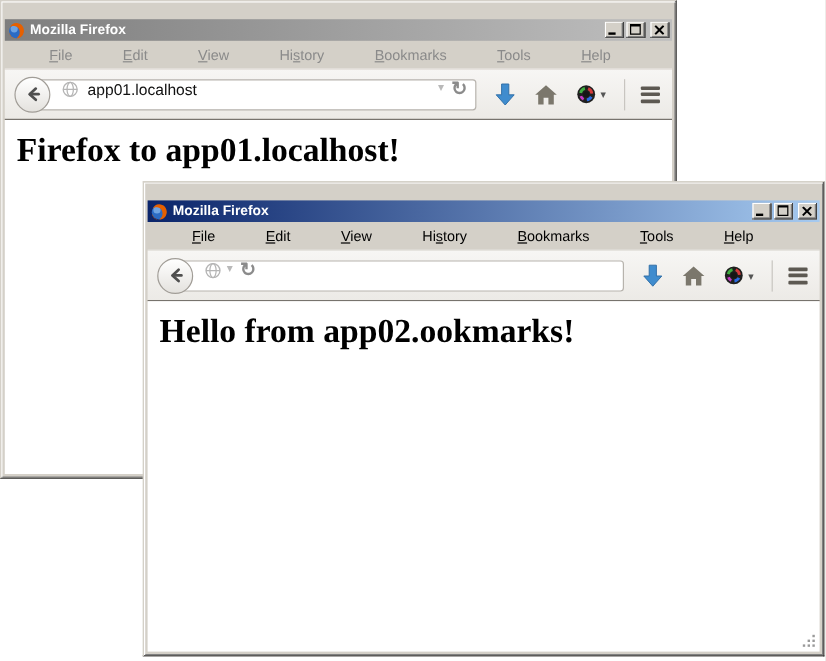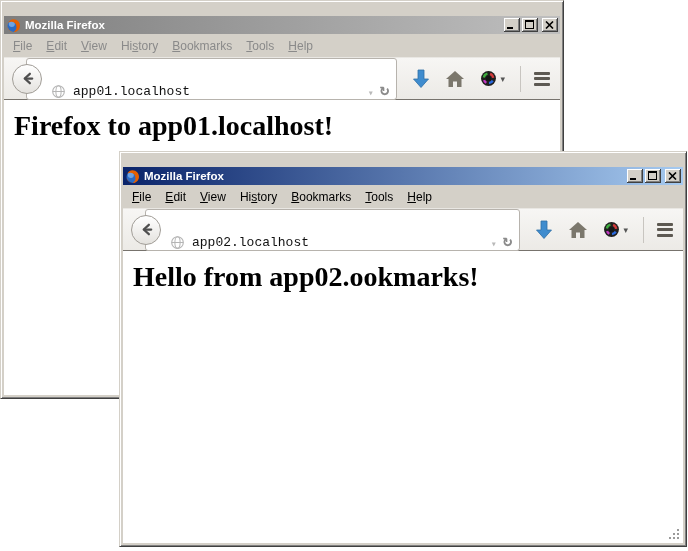--- a/index.html
+++ b/index.html
@@ -60,21 +60,21 @@
   .g-min{position:absolute;left:3px;bottom:3px;width:6px;height:2px;background:#000;}
   .g-max{position:absolute;left:3px;top:2px;width:9px;height:9px;border:1px solid #000;border-top-width:2px;box-sizing:border-box;}
   .g-close{position:absolute;left:3px;top:3px;}
 
   
   .menubar{
     height:23px;flex:0 0 23px;
     display:flex;align-items:center;
     padding:0 2px;font-size:12px;
   }
-  .menu-item{padding:2px 7px;}
+  .menu-item{padding:2px 7px;margin-left:28px;}
   .win.active .menubar{color:var(--menu-text-active);}
   .win.inactive .menubar{color:var(--menu-text-inactive);}
   .menu-item .mn{text-decoration:underline;}
 
   
   .toolbar{
     height:43px;flex:0 0 43px;box-sizing:border-box;
     background:linear-gradient(var(--toolbar-top),var(--toolbar-bottom));
     border-top:1px solid #e9e7e3;
     border-bottom:1px solid var(--toolbar-border);
@@ -82,24 +82,24 @@
     padding:0 10px 0 8px;
   }
   .back-btn{
     width:30px;height:30px;border-radius:50%;
     background:linear-gradient(#ffffff,#e4e2de);
     border:1px solid #a19d97;
     display:flex;align-items:center;justify-content:center;
     position:relative;z-index:2;margin-right:-16px;flex:0 0 30px;box-sizing:border-box;
   }
   .urlbar{
-    flex:1;height:42px;box-sizing:border-box;
+    flex:1;height:26px;box-sizing:border-box;
     background:#fff;border:1px solid #b7b3ad;border-radius:3px;
-    display:flex;align-items:flex-end;
-    padding-left:22px;min-width:0;font-family:Liberation Mono, monospace;
+    display:flex;align-items:flex-start;
+    padding-left:22px;min-width:0;
   }
   .urlbar .globe{flex:0 0 15px;margin-left:2px;}
   .url-text{flex:1;font-size:13px;color:#111;padding-left:7px;white-space:nowrap;overflow:hidden;}
   .url-caret{color:#b9b9b9;font-size:10px;padding:0 4px;}
   .reload{color:#8b8b8b;font-size:16px;font-weight:bold;padding:0 7px 0 2px;line-height:1;}
   .tool-btn{display:flex;align-items:center;margin-left:15px;flex:0 0 auto;}
   .addon-caret{color:#555;font-size:9px;margin-left:3px;}
   .toolbar-sep{width:1px;height:26px;background:#c8c5c0;margin:0 13px 0 15px;flex:0 0 1px;}
   .hamburger{display:flex;flex-direction:column;gap:2.5px;}
   .hamburger .bar{width:16px;height:3px;background:#5d5952;border-radius:1px;}
@@ -247,21 +247,20 @@
         <path d="M10.5 3 L5 8 L10.5 13" stroke="#4f4f4f" stroke-width="2.4" fill="none" stroke-linecap="round" stroke-linejoin="round"></path>
         <path d="M5.5 8 H13" stroke="#4f4f4f" stroke-width="2.4" stroke-linecap="round"></path>
       </svg>
     </div>
     <div class="urlbar">
       <svg class="globe" viewBox="0 0 16 16">
         <circle cx="8" cy="8" r="6.2" fill="none" stroke="#b5b5b5" stroke-width="1.2"></circle>
         <ellipse cx="8" cy="8" rx="2.8" ry="6.2" fill="none" stroke="#b5b5b5" stroke-width="1.1"></ellipse>
         <path d="M1.8 8 H14.2" stroke="#b5b5b5" stroke-width="1.1"></path>
       </svg>
-      <span class="url-text">app02.localhost</span>
       <span class="url-caret">▾</span>
       <span class="reload">↻</span>
     </div>
     <div class="tool-btn">
       <svg width="18" height="20" viewBox="0 0 18 20">
         <path d="M6 1 h6 v9 h4.5 L9 18.5 L1.5 10 H6 Z" fill="#3f8cce" stroke="#2f6ea6" stroke-width="0.8"></path>
       </svg>
     </div>
     <div class="tool-btn">
       <svg width="20" height="18" viewBox="0 0 20 18">

